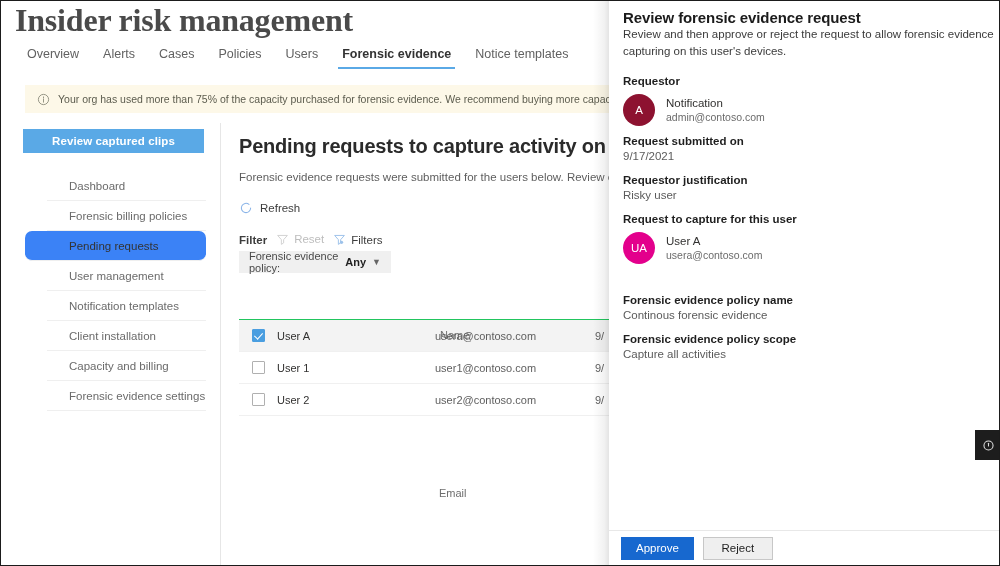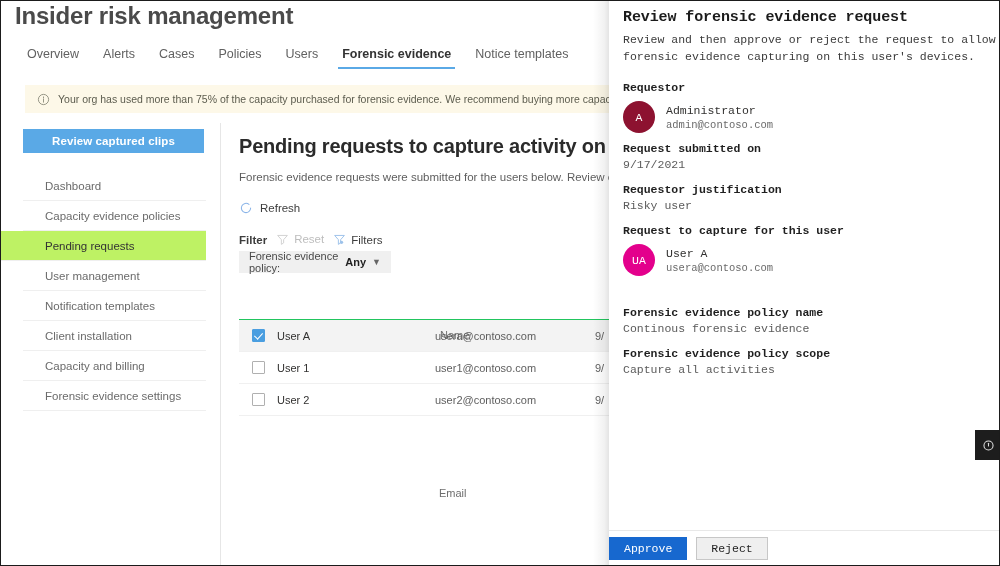--- a/index.html
+++ b/index.html
@@ -33,24 +33,25 @@
 
   
   .app-header {
     position: relative;
     height: 40px;
   }
   .app-title {
     position: absolute;
     left: 14px;
     top: 1px;
-    font-size: 24px;
+    font-size: 32px;
     font-weight: bold;
     color: #4a4a4a;
     letter-spacing: -0.2px;
+    font-family: Liberation Serif, serif;
   }
   .header-actions {
     position: absolute;
     right: 8px;
     top: 8px;
     display: flex;
     align-items: center;
     gap: 14px;
     white-space: nowrap;
   }
@@ -140,37 +141,39 @@
     color: #fff;
     font-size: 11.5px;
     font-weight: bold;
     display: flex;
     align-items: center;
     justify-content: center;
     letter-spacing: 0.1px;
   }
   .nav {
     margin-top: 18px;
+    margin-left: 24px;
   }
   .nav-item {
     height: 30px;
     display: flex;
     align-items: center;
     padding-left: 22px;
     margin: 0 14px 0 22px;
     font-size: 11.5px;
     color: #6b6b6b;
     border-bottom: 1px solid #efefef;
     box-sizing: border-box;
   }
   .nav-item.selected {
-    background: #bef264;
+    background: #3b82f6;
     color: #333;
     margin-left: 0;
     padding-left: 44px;
+    border-radius: 7px;
   }
 
   
   .main {
     flex: 1 1 auto;
     padding: 12px 0 0 18px;
     min-width: 0;
     overflow: hidden;
   }
   .main-title {
@@ -300,33 +303,31 @@
     pointer-events: none;
   }
   #panel {
     position: absolute;
     left: 608px; top: 0;
     width: 390px;
     height: 564px;
     background: #ffffff;
     box-sizing: border-box;
     overflow: hidden;
-    font-family: Liberation Mono, monospace;
   }
   .panel-inner {
     padding: 8px 14px 0 14px;
   }
   .panel-title {
     font-size: 15px;
     font-weight: bold;
     color: #1b1b1b;
     letter-spacing: -0.1px;
   }
   .panel-desc {
-    margin-top: 6px;
     font-size: 11.5px;
     color: #3b3b3b;
     line-height: 1.45;
     width: 374px;
   }
   .sec-label {
     font-size: 11.5px;
     font-weight: bold;
     color: #1f1f1f;
   }
@@ -360,21 +361,21 @@
   .person-mail { font-size: 10.5px; color: #6b6b6b; margin-top: 2px; }
 
   .panel-footer {
     position: absolute;
     left: 0; right: 0; bottom: 0;
     height: 34px;
     border-top: 1px solid #e8e8e8;
     display: flex;
     align-items: center;
     gap: 9px;
-    padding-left: 0;
+    padding-left: 12px;
     background: #fff;
     margin-top: 24px;
   }
   .btn {
     height: 23px;
     min-width: 70px;
     padding: 0 14px;
     font-size: 11.5px;
     display: inline-flex;
     align-items: center;
@@ -456,21 +457,21 @@
       </span>
       <span>Your org has used more than 75% of the capacity purchased for forensic evidence. We recommend buying more capacity units before the limit is</span>
     </div>
 
     <div class="body-wrap">
 
       <div class="sidebar">
         <div class="clips-btn">Review captured clips</div>
         <div class="nav">
           <div class="nav-item">Dashboard</div>
-          <div class="nav-item">Capacity evidence policies</div>
+          <div class="nav-item">Forensic billing policies</div>
           <div class="nav-item selected">Pending requests</div>
           <div class="nav-item">User management</div>
           <div class="nav-item">Notification templates</div>
           <div class="nav-item">Client installation</div>
           <div class="nav-item">Capacity and billing</div>
           <div class="nav-item">Forensic evidence settings</div>
         </div>
       </div>
 
       <div class="main">
@@ -558,21 +559,21 @@
     <div class="panel-inner">
       <div class="panel-title">Review forensic evidence request</div>
       <div class="panel-desc">Review and then approve or reject the request to allow forensic evidence capturing on this user's devices.</div>
 
       <div class="gap-lg"></div>
 
       <div class="sec-label">Requestor</div>
       <div class="person">
         <span class="avatar" id="av-requestor" style="background: rgb(141, 18, 48);">A</span>
         <span>
-          <span class="person-name" style="display:block">Administrator</span>
+          <span class="person-name" style="display:block">Notification</span>
           <span class="person-mail" style="display:block">admin@contoso.com</span>
         </span>
       </div>
 
       <div class="gap-sm"></div>
 
       <div class="sec-label">Request submitted on</div>
       <div class="sec-value">9/17/2021</div>
 
       <div class="gap-md"></div>

